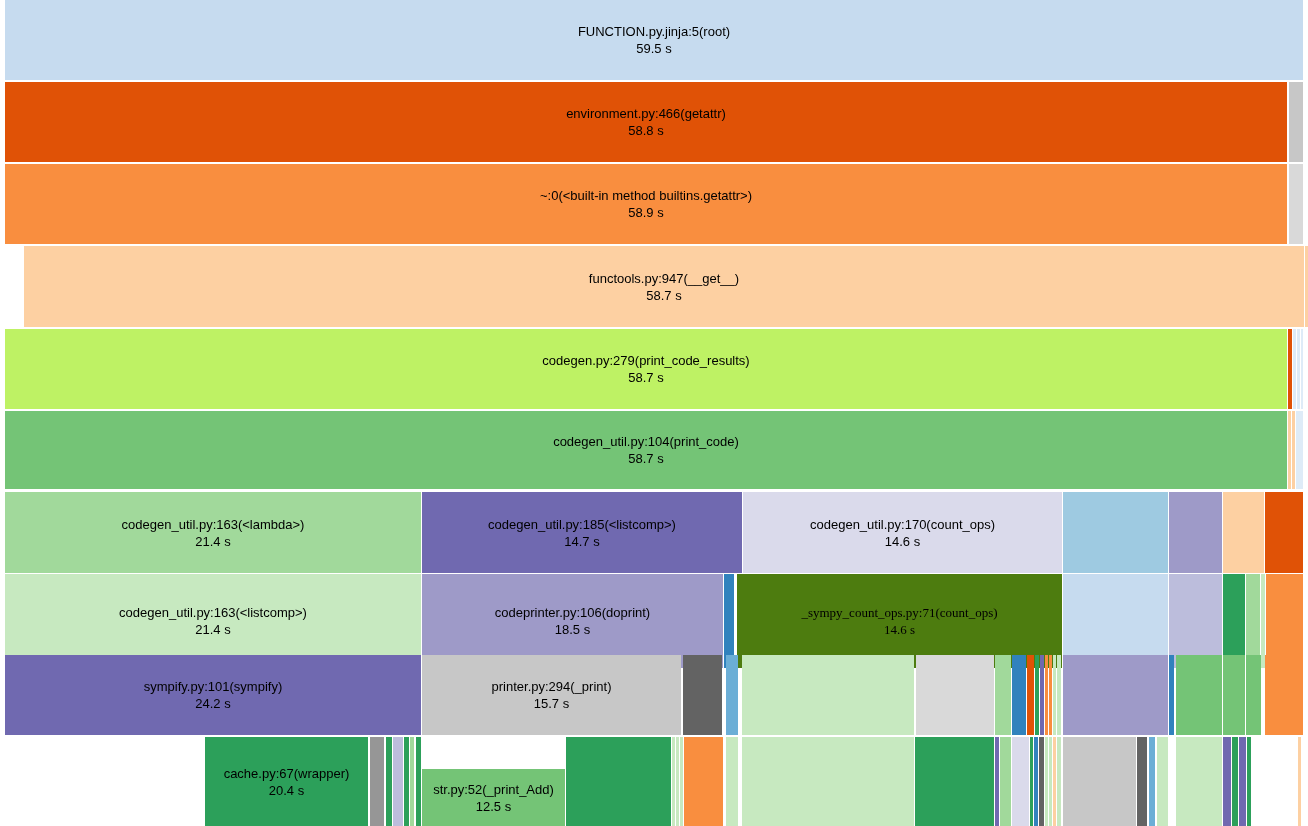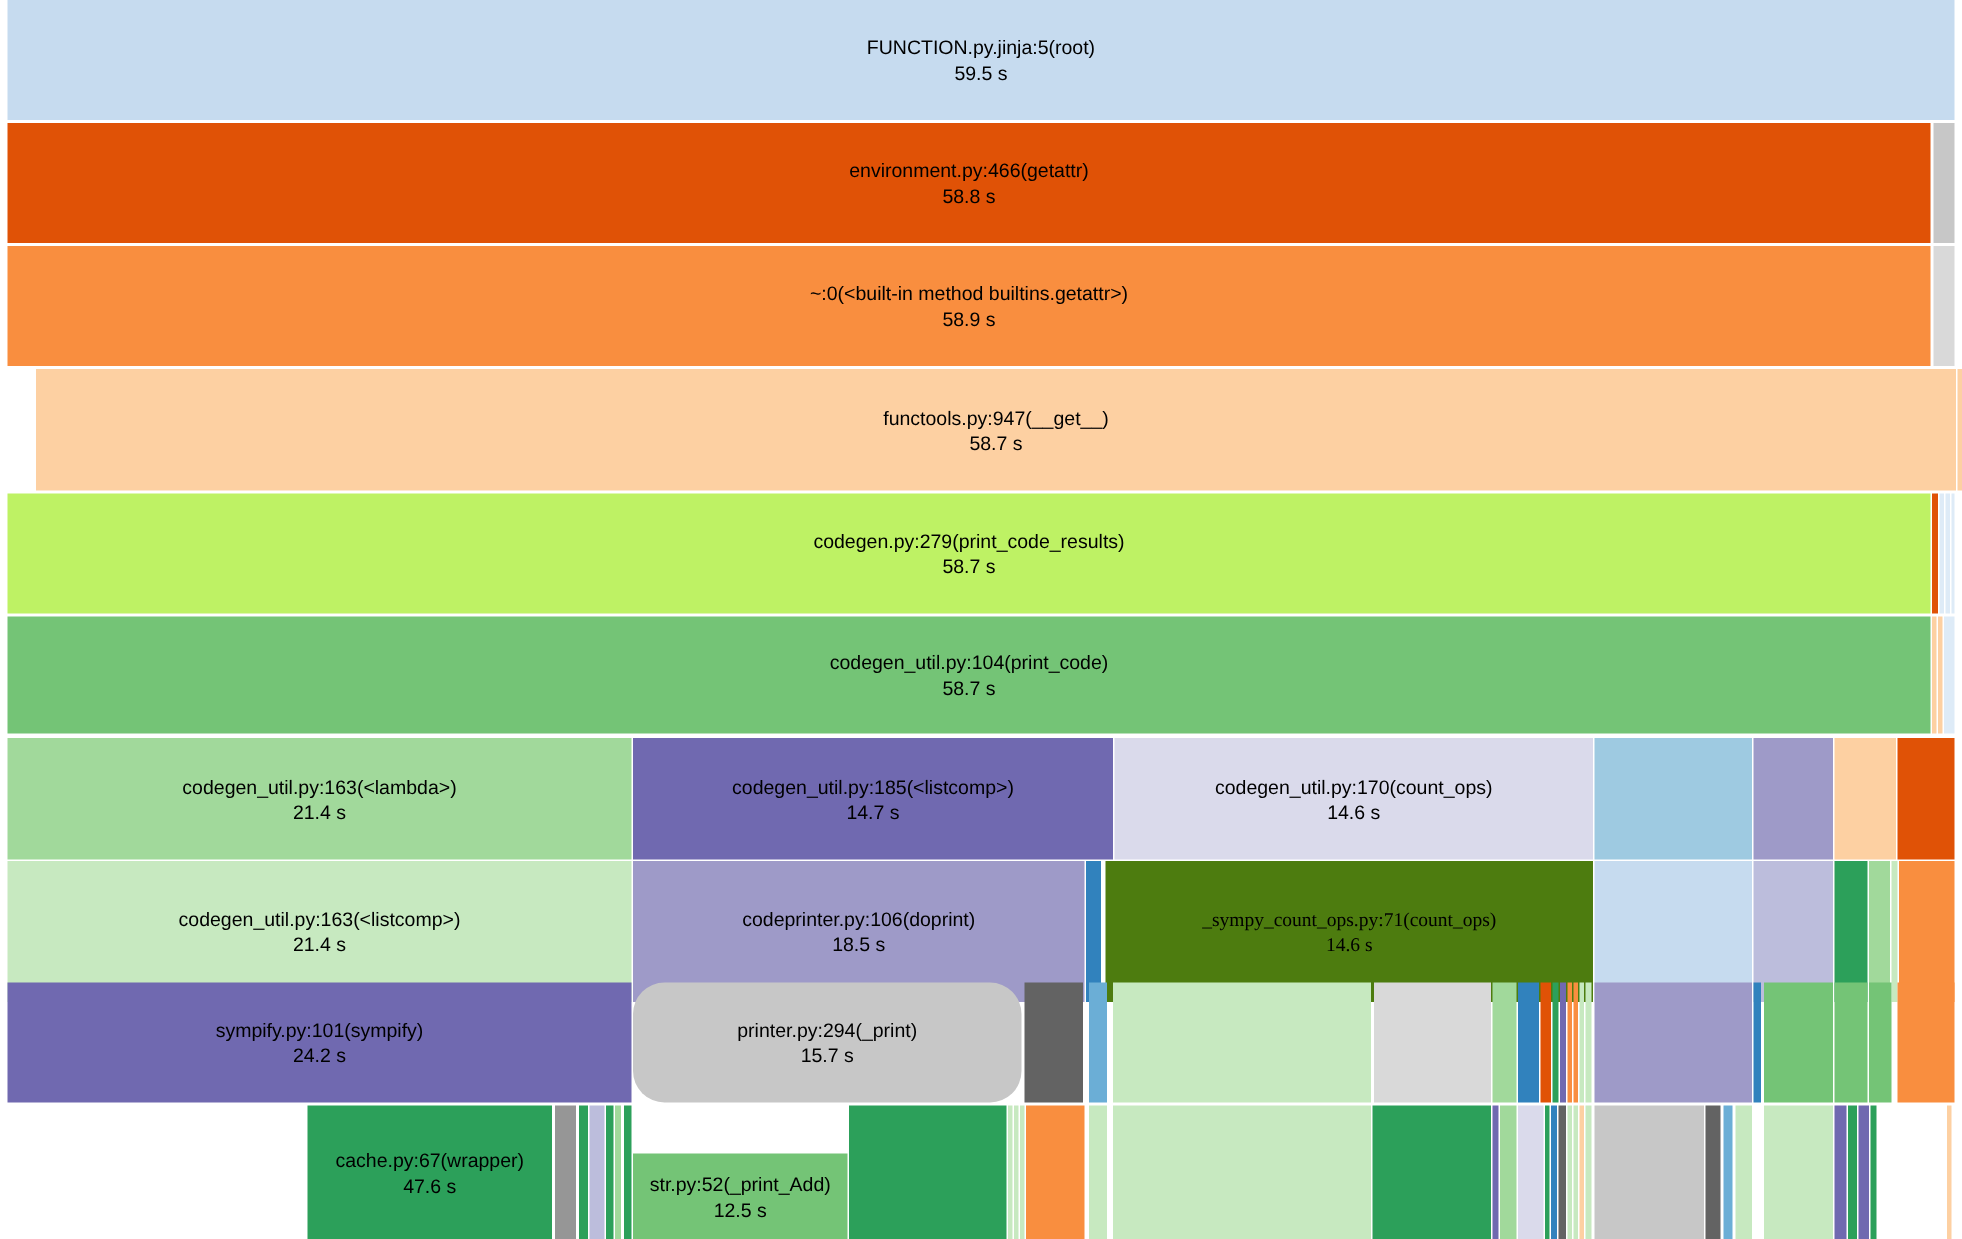--- a/index.html
+++ b/index.html
@@ -138,21 +138,21 @@
       <div class="frame narrow" title="" style="left: 1223px; width: 22px; background: rgb(44, 160, 90);"></div>
       <div class="frame narrow" title="" style="left: 1246px; width: 14px; background: rgb(161, 217, 155);"></div>
       <div class="frame narrow" title="" style="left: 1261px; width: 4px; background: rgb(199, 233, 192);"></div>
       <div class="frame narrow" title="" style="left: 1266px; width: 37px; background: rgb(249, 142, 63);"></div>
     </div>
     <div class="row" style="top: 655px; height: 80px;">
       <div class="frame" title="sympify.py:101(sympify)  24.2 s" style="left: 5px; width: 416px; background: rgb(112, 105, 176);">
         <div class="fn">sympify.py:101(sympify)</div>
         <div class="tm">24.2 s</div>
       </div>
-      <div class="frame" title="printer.py:294(_print)  15.7 s" style="left: 422px; width: 259px; background: rgb(199, 199, 199); border-radius: 21px;">
+      <div class="frame" title="printer.py:294(_print)  15.7 s" style="left: 422px; width: 259px; background: rgb(199, 199, 199);">
         <div class="fn">printer.py:294(_print)</div>
         <div class="tm">15.7 s</div>
       </div>
       <div class="frame narrow" title="" style="left: 683px; width: 39px; background: rgb(99, 99, 99);"></div>
       <div class="frame narrow" title="" style="left: 726px; width: 12px; background: rgb(107, 174, 214);"></div>
       <div class="frame narrow" title="" style="left: 742px; width: 172px; background: rgb(199, 233, 192);"></div>
       <div class="frame narrow" title="" style="left: 916px; width: 78px; background: rgb(217, 217, 217);"></div>
       <div class="frame narrow" title="" style="left: 995px; width: 16px; background: rgb(161, 217, 155);"></div>
       <div class="frame narrow" title="" style="left: 1012px; width: 14px; background: rgb(49, 130, 189);"></div>
       <div class="frame narrow" title="" style="left: 1027px; width: 7px; background: rgb(224, 82, 6);"></div>
@@ -165,21 +165,21 @@
       <div class="frame narrow" title="" style="left: 1063px; width: 105px; background: rgb(158, 154, 200);"></div>
       <div class="frame narrow" title="" style="left: 1169px; width: 5px; background: rgb(49, 130, 189);"></div>
       <div class="frame narrow" title="" style="left: 1176px; width: 46px; background: rgb(116, 196, 118);"></div>
       <div class="frame narrow" title="" style="left: 1223px; width: 22px; background: rgb(116, 196, 118);"></div>
       <div class="frame narrow" title="" style="left: 1246px; width: 15px; background: rgb(116, 196, 118);"></div>
       <div class="frame narrow" title="" style="left: 1265px; width: 38px; background: rgb(249, 142, 63);"></div>
     </div>
     <div class="row" style="top: 737px; height: 89px;">
       <div class="frame" title="cache.py:67(wrapper)  28.3 s" style="left: 205px; width: 163px; background: rgb(44, 160, 90);">
         <div class="fn">cache.py:67(wrapper)</div>
-        <div class="tm">47.6 s</div>
+        <div class="tm">20.4 s</div>
       </div>
       <div class="frame narrow" title="" style="left: 370px; width: 14px; background: rgb(150, 150, 150);"></div>
       <div class="frame narrow" title="" style="left: 386px; width: 6px; background: rgb(44, 160, 90);"></div>
       <div class="frame narrow" title="" style="left: 393px; width: 10px; background: rgb(188, 189, 220);"></div>
       <div class="frame narrow" title="" style="left: 404px; width: 5px; background: rgb(44, 160, 90);"></div>
       <div class="frame narrow" title="" style="left: 410px; width: 4px; background: rgb(161, 217, 155);"></div>
       <div class="frame narrow" title="" style="left: 416px; width: 5px; background: rgb(44, 160, 90);"></div>
       <div class="frame" title="str.py:52(_print_Add)  12.5 s" style="left: 422px; width: 143px; background: rgb(116, 196, 118); margin-top: 32px;">
         <div class="fn">str.py:52(_print_Add)</div>
         <div class="tm">12.5 s</div>

